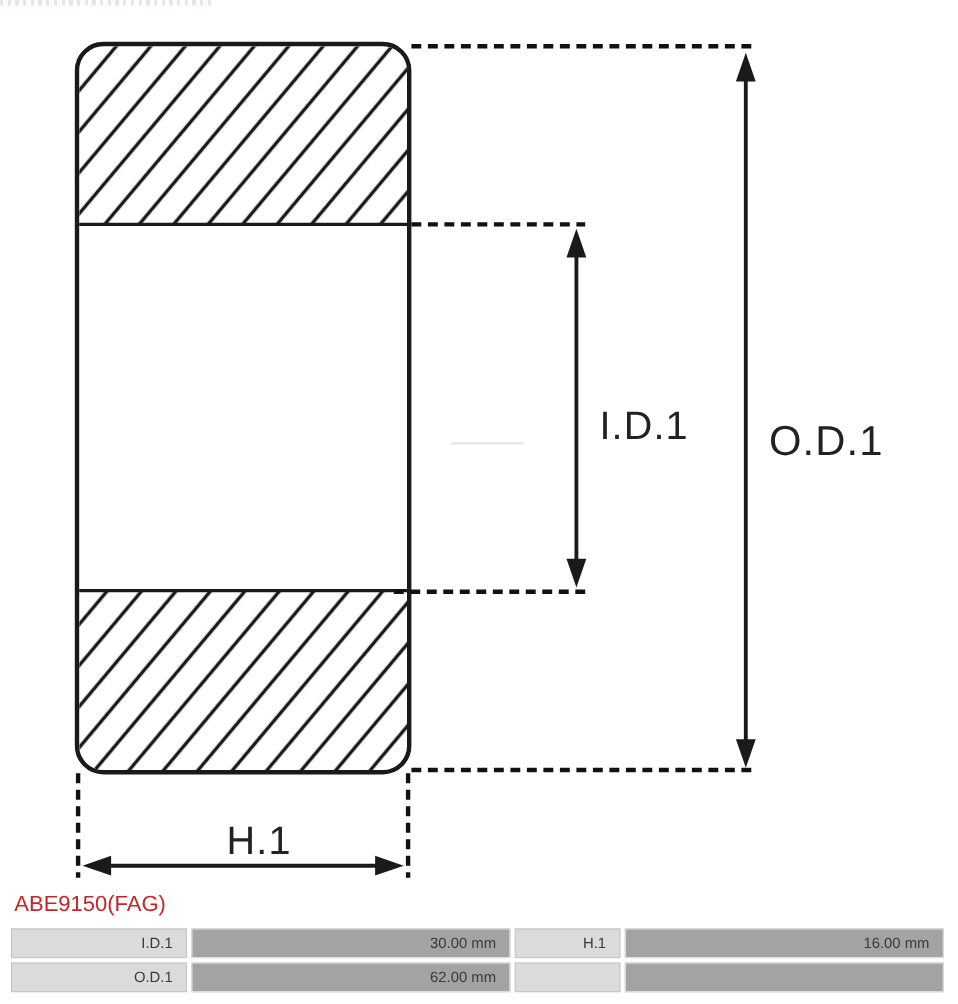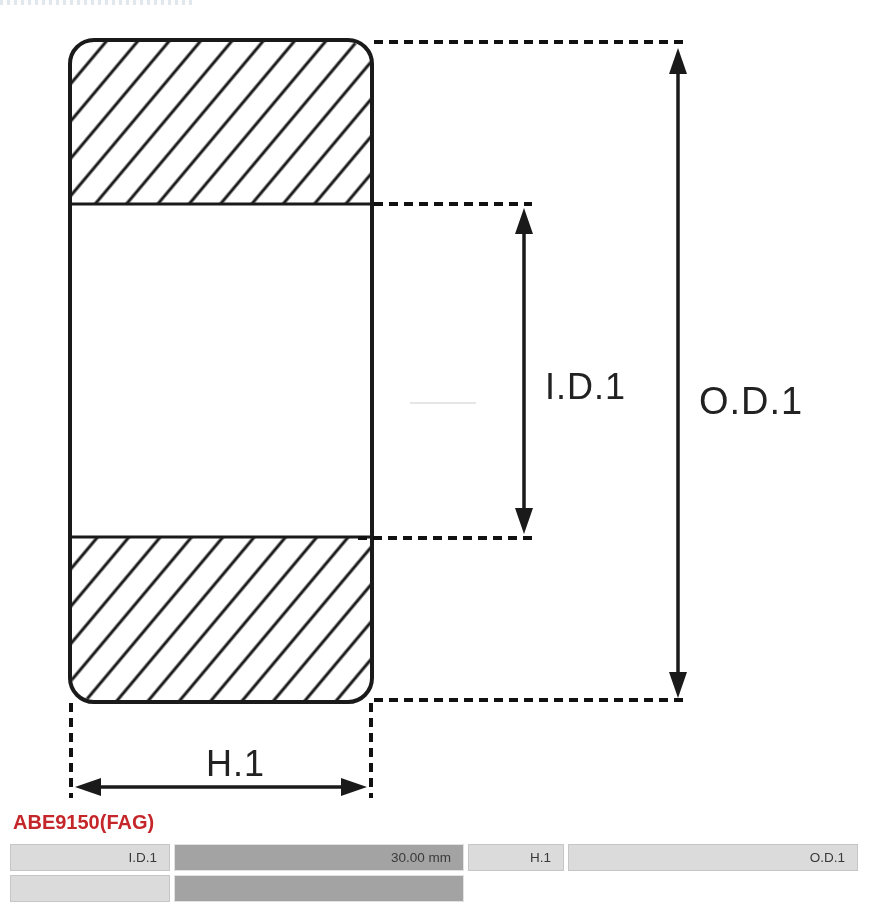--- a/index.html
+++ b/index.html
@@ -19,21 +19,21 @@
   .dim-text{
     font-family:"Liberation Sans", sans-serif;
     font-weight:400;
     letter-spacing:1px;
     fill:#222222;
   }
   .product-code{
     position:absolute;left:13px;top:810px;
     font-size:20px;line-height:24px;
     color:#c5262a;
-    font-weight:700;
+    font-weight:400;
     text-decoration:none;
     cursor:pointer;
   }
   .spec-table{
     position:absolute;left:10px;top:844px;
     display:grid;
     grid-template-columns:160px 290px 96px 290px;
     gap:4px 4px;
   }
   .spec-table .cell{
@@ -112,19 +112,21 @@
     <text class="dim-text" x="699" y="414" font-size="38">O.D.1</text>
     <text class="dim-text" x="206" y="776" font-size="36">H.1</text>
   </svg>
 
   <a class="product-code">ABE9150(FAG)</a>
 
   <div class="spec-table">
     <div class="cell param">I.D.1</div>
     <div class="cell value">30.00 mm</div>
     <div class="cell param">H.1</div>
+    <div class="cell value">16.00 mm</div>
 
     <div class="cell param">O.D.1</div>
+    <div class="cell value">62.00 mm</div>
     <div class="cell param"></div>
     <div class="cell value"></div>
   </div>
 
 </div>
 
 </body></html>

